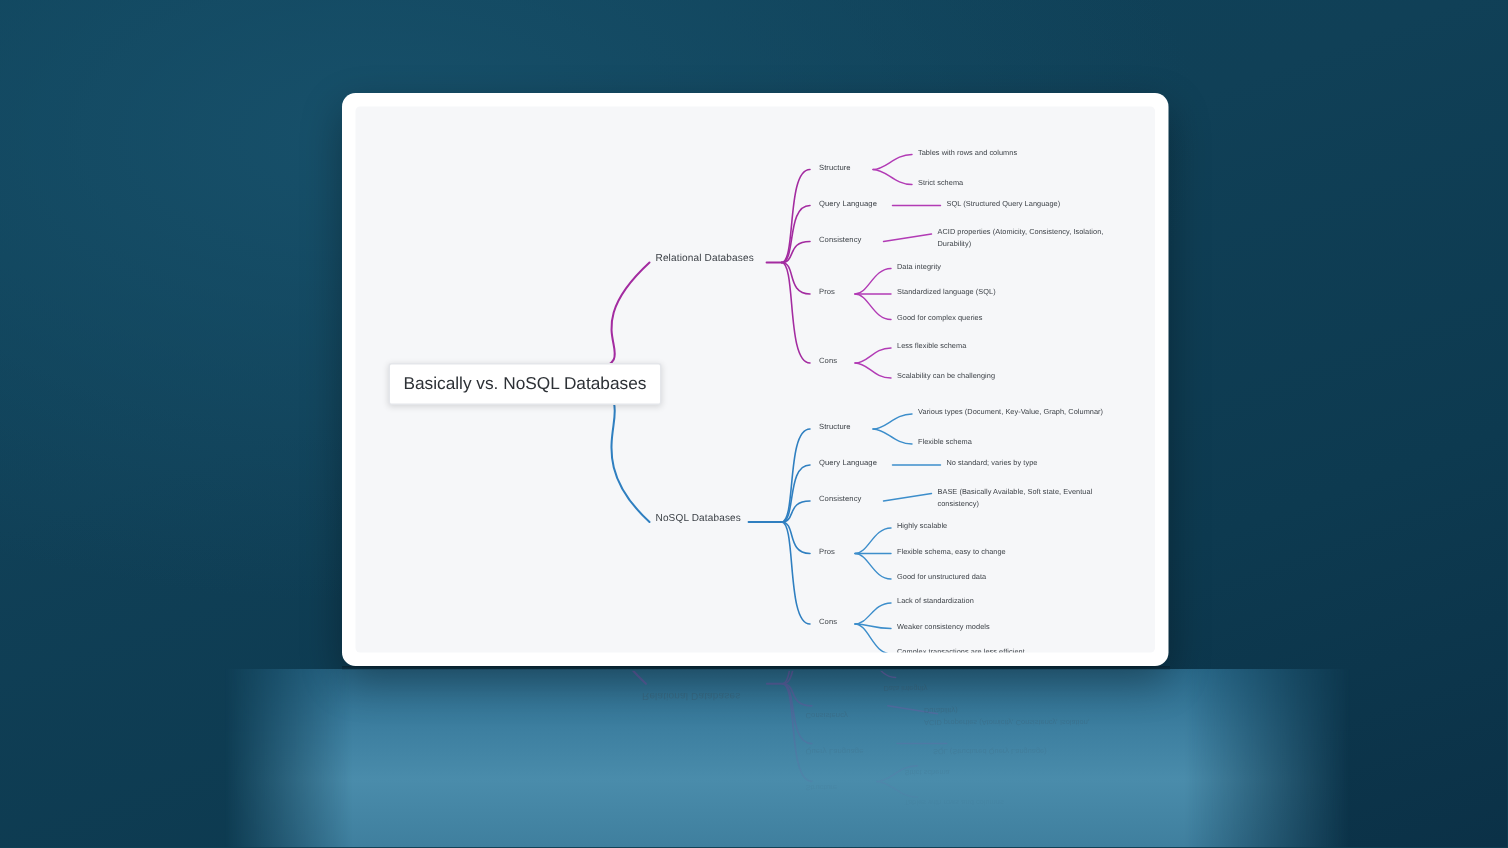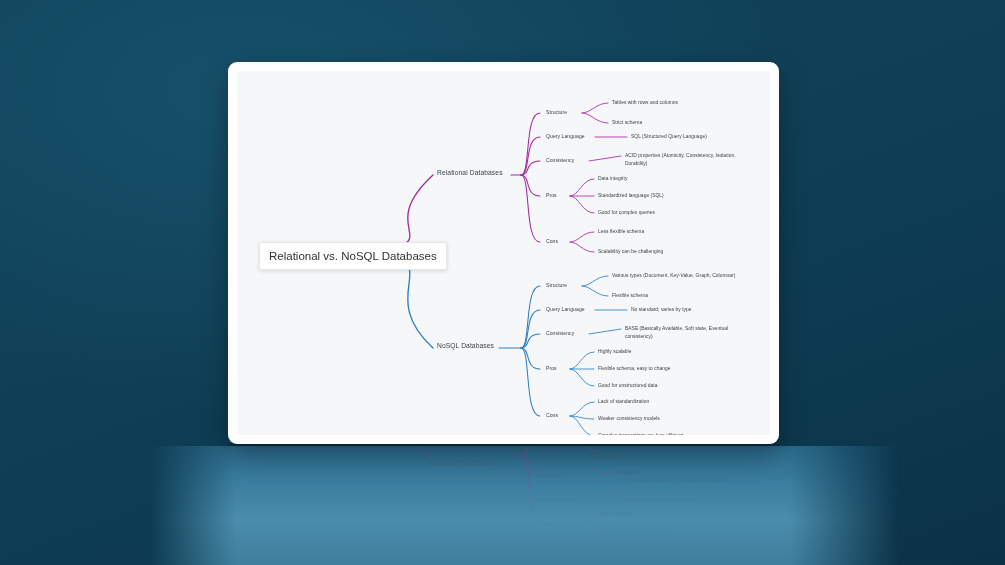--- a/index.html
+++ b/index.html
@@ -170,21 +170,21 @@
         <path d="M 352 263 L 384 258" stroke="#3d8ecb" stroke-width="0.95"></path>
         <path d="M 284 277 C 294 277, 287 298, 303 298" stroke="#2f7fc0" stroke-width="1.05"></path>
         <path d="M 333 298 C 342 298, 345 281, 357 281" stroke="#3d8ecb" stroke-width="0.95"></path>
         <path d="M 333 298 C 342 298, 345 298, 357 298" stroke="#3d8ecb" stroke-width="0.95"></path>
         <path d="M 333 298 C 342 298, 345 315, 357 315" stroke="#3d8ecb" stroke-width="0.95"></path>
         <path d="M 284 277 C 294 277, 287 345, 303 345" stroke="#2f7fc0" stroke-width="1.05"></path>
         <path d="M 333 345 C 342 345, 345 331, 357 331" stroke="#3d8ecb" stroke-width="0.95"></path>
         <path d="M 333 345 C 342 345, 345 348, 357 348" stroke="#3d8ecb" stroke-width="0.95"></path>
         <path d="M 333 345 C 342 345, 345 365, 357 365" stroke="#3d8ecb" stroke-width="0.95"></path>
       </svg>
-      <div class="node root-node" style="left: 22px; top: 170.5px;">Relational vs. NoSQL Databases</div>
+      <div class="node root-node" style="left: 22px; top: 170.5px;">Basically vs. NoSQL Databases</div>
       <div class="node branch-node" style="left: 200px; top: 98px;">Relational Databases</div>
       <div class="node sub-node" style="left: 309px; top: 38px;">Structure</div>
       <div class="node leaf-node" style="left: 375px; top: 28px;">Tables with rows and columns</div>
       <div class="node leaf-node" style="left: 375px; top: 48px;">Strict schema</div>
       <div class="node sub-node" style="left: 309px; top: 62px;">Query Language</div>
       <div class="node leaf-node" style="left: 394px; top: 62px;">SQL (Structured Query Language)</div>
       <div class="node sub-node" style="left: 309px; top: 86px;">Consistency</div>
       <div class="node leaf-node wrap" style="left: 388px; top: 81px; width: 130px;">ACID properties (Atomicity, Consistency, Isolation, Durability)</div>
       <div class="node sub-node" style="left: 309px; top: 121px;">Pros</div>
       <div class="node leaf-node" style="left: 361px; top: 104px;">Data integrity</div>

